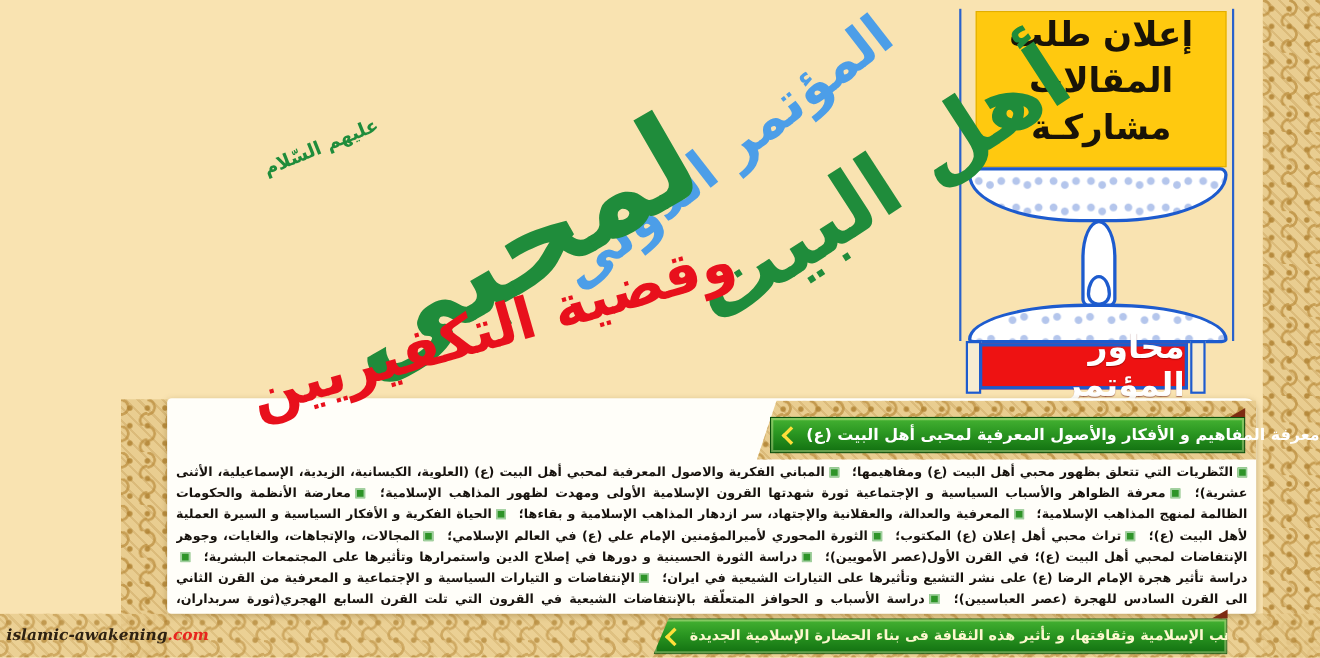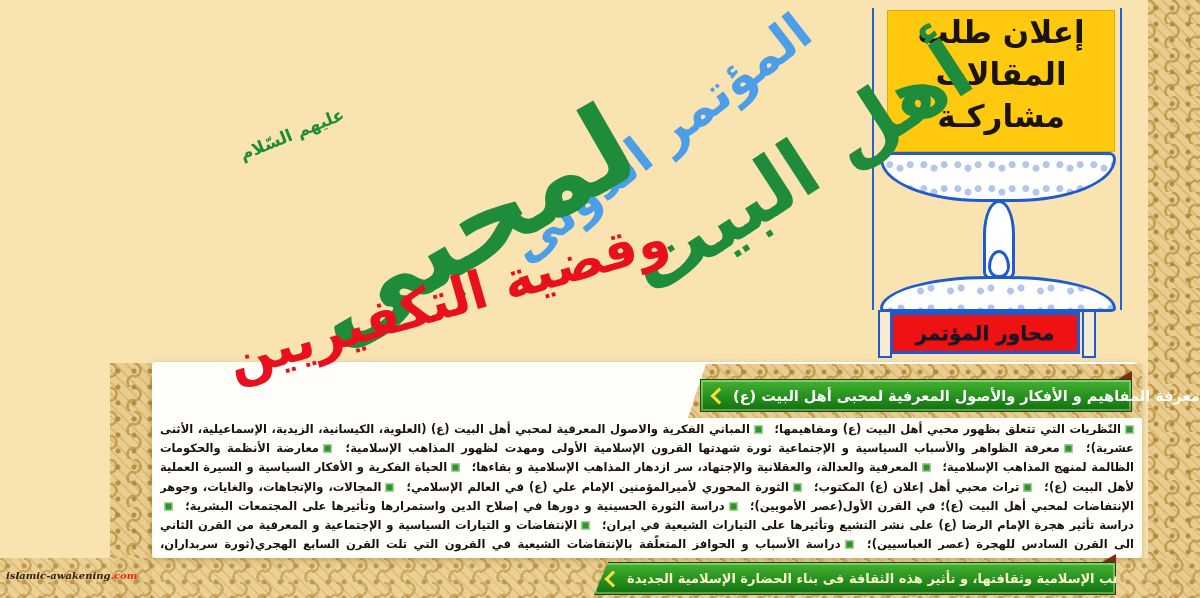--- a/index.html
+++ b/index.html
@@ -18,21 +18,21 @@
       repeating-linear-gradient(45deg, rgba(170,122,44,.22) 0 2px, rgba(170,122,44,0) 2px 8px);
     background-size:16px 16px, 24px 24px, 24px 24px, auto;
   }
   .right-col{position:absolute; right:0; top:0; width:52px; height:598px; z-index:1;}
   .left-strip{position:absolute; left:110px; top:363px; width:42px; height:235px; z-index:1;}
   .bottom-band{position:absolute; left:0; top:558px; width:1200px; height:40px; z-index:1; opacity:.85;}
   .header-band{position:absolute; left:688px; top:364px; width:454px; height:54px; z-index:4;
     clip-path:polygon(18px 0,100% 0,100% 100%,0 100%);}
   
   .watermark{position:absolute; left:6px; top:570px; z-index:2;
-    font-family:"DejaVu Serif", serif; font-style:italic; font-weight:bold; font-size:10px; color:#2e2212;}
+    font-family:"DejaVu Serif", serif; font-style:italic; font-weight:bold; font-size:14px; color:#2e2212;}
   .watermark .tld{color:#e8251d;}
   
   .vline{position:absolute; top:8px; width:2px; height:302px; background:#2a62cc; z-index:2;}
   .vline.l{left:872px;} .vline.r{left:1120px;}
   .announce{
     position:absolute; left:887px; top:10px; width:226px; height:140px; z-index:2;
     background:#ffc90f; border:1px solid #e2ae00;
     display:flex; flex-direction:column; justify-content:flex-start; align-items:center;
     direction:rtl; text-align:center;
   }
@@ -61,21 +61,21 @@
     border:3px solid #1d5bce; border-radius:120px 120px 6px 6px / 36px 36px 4px 4px;
     box-sizing:border-box;}
   .pillar{position:absolute; top:310px; width:14px; height:48px; background:#f7ecd2;
     border:2px solid #1d5bce; box-sizing:border-box; z-index:2;}
   .pillar.l{left:878px;} .pillar.r{left:1082px;}
   .themes{
     position:absolute; left:890px; top:312px; width:190px; height:42px; z-index:3;
     background:#ee1212; border:3px solid #1d5bce; box-sizing:border-box;
     display:flex; align-items:center; justify-content:center; direction:rtl;
   }
-  .themes .t{color:#0f172a; font-weight:bold; font-size:20px; letter-spacing:-1px;
+  .themes .t{color:#ffffff; font-weight:bold; font-size:30px; letter-spacing:-1px;
     text-shadow:0 1px 1px rgba(90,0,0,.5);}
   
   .callig{position:absolute; z-index:5; white-space:nowrap; font-weight:bold; transform-origin:center;}
   .c-blue {left:660px; top:138px; font-size:50px; color:#4c9ee8;
     transform:translate(-50%,-50%) rotate(-38deg);}
   .c-green-1{left:470px; top:225px; font-size:112px; color:#1f8c3b;
     transform:translate(-50%,-50%) rotate(-30deg);}
   .c-green-2{left:800px; top:168px; font-size:80px; color:#1f8c3b;
     transform:translate(-50%,-50%) rotate(-33deg);}
   .c-hon {left:292px; top:134px; font-size:17px; color:#1f8c3b;

